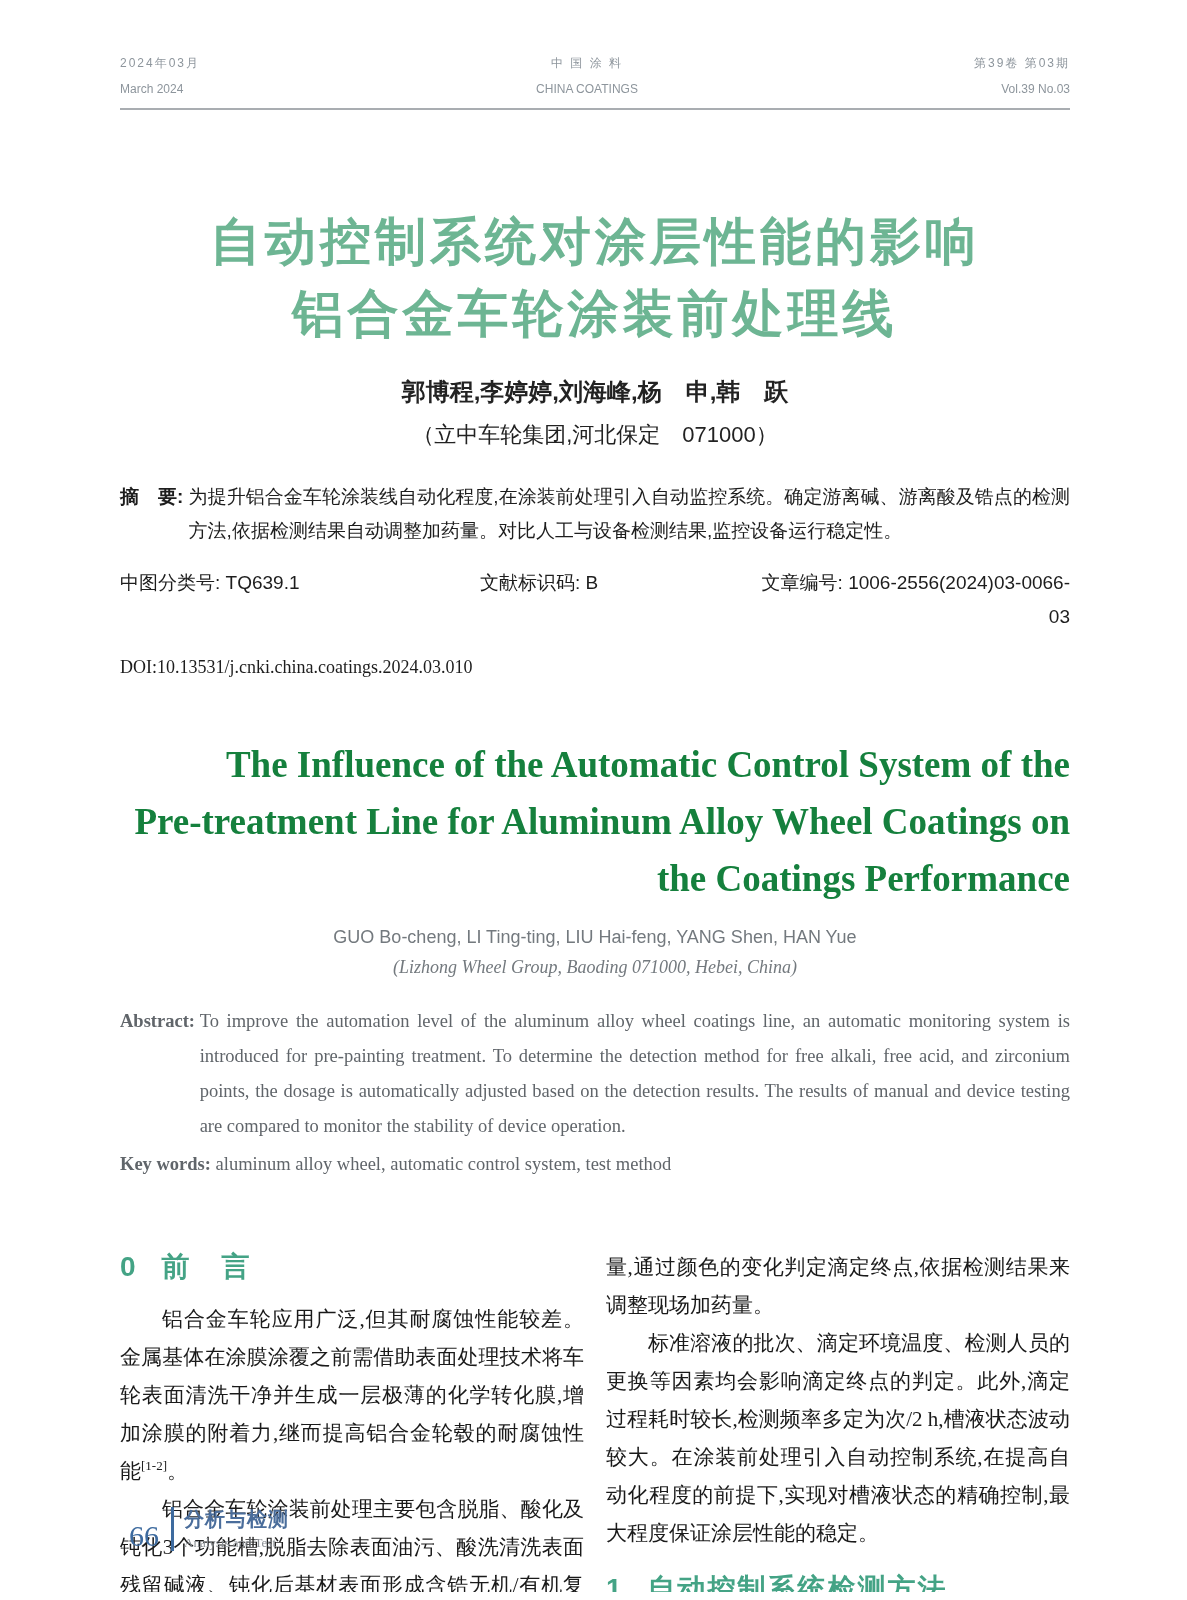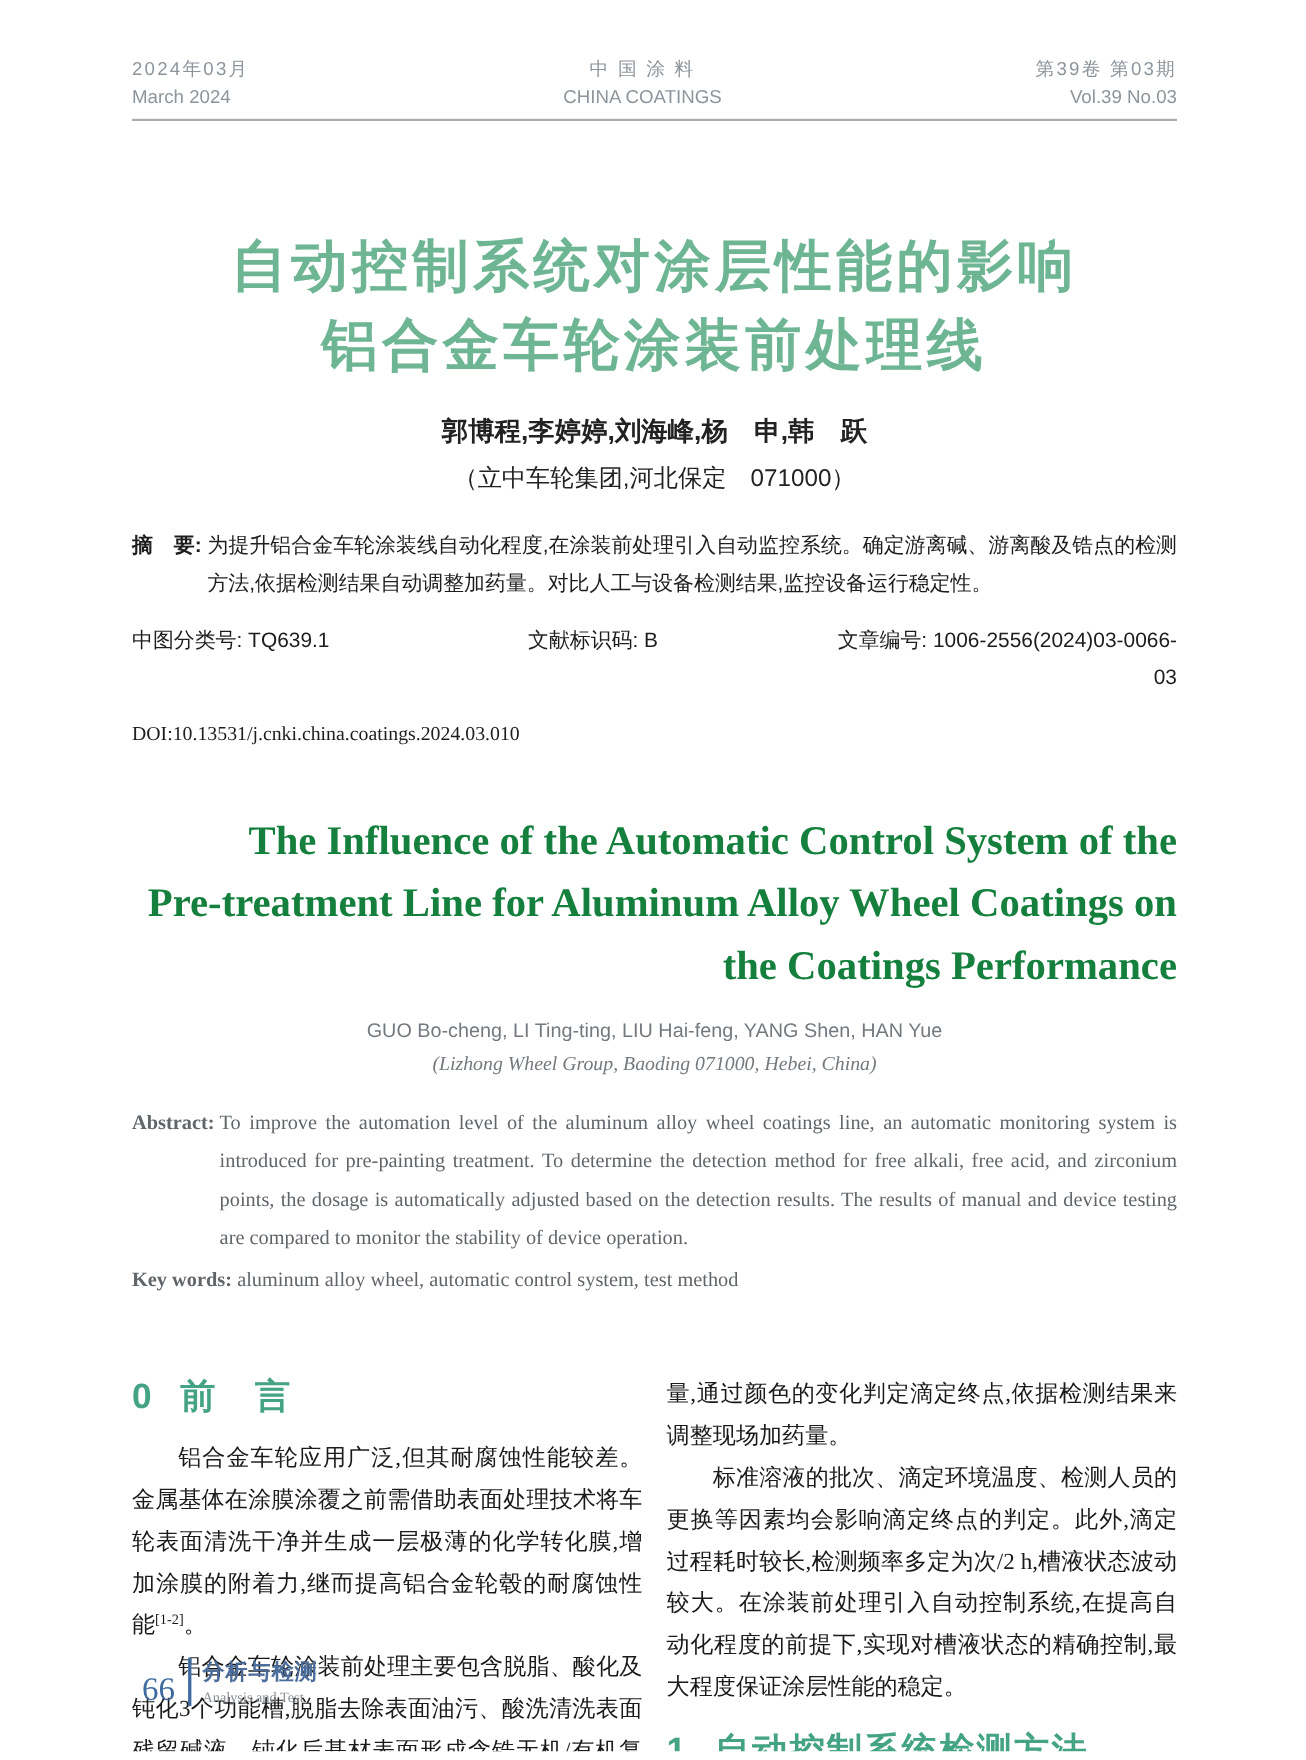--- a/index.html
+++ b/index.html
@@ -13,21 +13,21 @@
     padding: 52px 117px 0 120px;
     overflow: hidden;
   }
   
   .jheader {
     display: flex; justify-content: space-between; align-items: flex-end;
     color: #8d959c;
     border-bottom: 2px solid #a9adb1;
     padding-bottom: 8px;
   }
-  .jheader .col { display: flex; flex-direction: column; gap: 4px; font-size: 17px; line-height: 22px; }
+  .jheader .col { display: flex; flex-direction: column; gap: 4px; font-size: 12px; line-height: 22px; }
   .jheader .col.center { text-align: center; }
   .jheader .col.right { text-align: right; }
   .jheader .cn { letter-spacing: 2px; }
   
   .title-cn {
     margin-top: 96px;
     text-align: center;
     color: #6db593;
     font-weight: bold;
     font-size: 51px;
@@ -74,21 +74,21 @@
   
   .body-cols {
     margin-top: 66px;
     display: flex;
     gap: 22px;
     height: 344px;
     overflow: hidden;
   }
   .colm { width: 464px; }
   .sec-head {
-    color: #44a385; font-weight: bold; font-size: 32px;
+    color: #44a385; font-weight: bold; font-size: 28px;
     letter-spacing: 2px; margin-bottom: 14px;
   }
   .sec-head .no { margin-right: 26px; letter-spacing: 0; }
   .para {
     font-family: "Liberation Serif", serif;
     font-size: 21px; line-height: 38px; color: #1a1a1a;
     text-align: justify;
   }
   .para.indent { text-indent: 2em; }
   .para sup { font-size: 13px; line-height: 0; }

